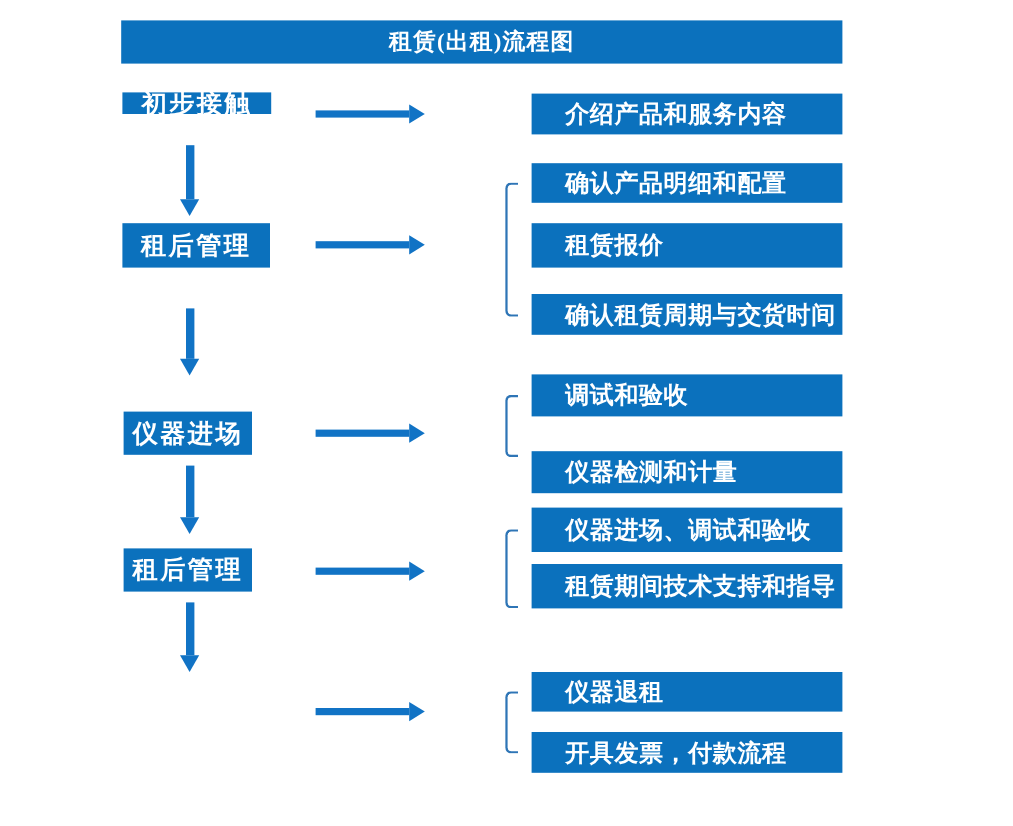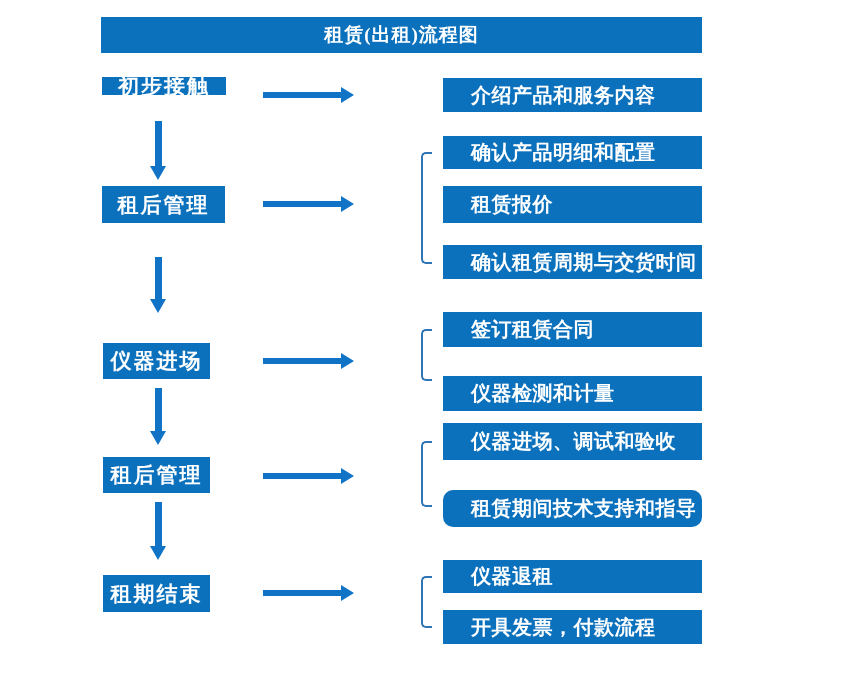--- a/index.html
+++ b/index.html
@@ -101,21 +101,20 @@
 <body>
 
 <div class="canvas">
 
   <div class="title-bar">租赁(出租)流程图</div>
 
   <div class="step-box" style="left:102px; top:77px; width:124px; height:18px;">初步接触</div>
   <div class="step-box" style="left:102px; top:186px; width:123px; height:37px;">租后管理</div>
   <div class="step-box" style="left:103px; top:343px; width:107px; height:36px;">仪器进场</div>
   <div class="step-box" style="left:103px; top:457px; width:107px; height:36px;">租后管理</div>
-  <div class="step-box" style="left:103px; top:575px; width:107px; height:37px;">租期结束</div>
 
   <div class="v-arrow" style="left:150px; top:121px;">
     <div class="shaft" style="height:45px;"></div>
     <div class="head"></div>
   </div>
   <div class="v-arrow" style="left:150px; top:257px;">
     <div class="shaft" style="height:42px;"></div>
     <div class="head"></div>
   </div>
   <div class="v-arrow" style="left:150px; top:388px;">
@@ -152,22 +151,22 @@
   <div class="bracket" style="top:329px; height:52px;"></div>
   <div class="bracket" style="top:441px; height:66px;"></div>
   <div class="bracket" style="top:576px; height:52px;"></div>
 
   <div class="detail-box" style="top:78px; height:34px;">介绍产品和服务内容</div>
 
   <div class="detail-box" style="top:136px; height:33px;">确认产品明细和配置</div>
   <div class="detail-box" style="top:186px; height:37px;">租赁报价</div>
   <div class="detail-box" style="top:245px; height:34px;">确认租赁周期与交货时间</div>
 
-  <div class="detail-box" style="top:312px; height:35px;">签订租赁合同</div>
+  <div class="detail-box" style="top:312px; height:35px;">调试和验收</div>
   <div class="detail-box" style="top:376px; height:35px;">仪器检测和计量</div>
 
   <div class="detail-box" style="top:423px; height:37px;">仪器进场、调试和验收</div>
-  <div class="detail-box" style="top:490px; height:37px;border-radius:10px;">租赁期间技术支持和指导</div>
+  <div class="detail-box" style="top:470px; height:37px;">租赁期间技术支持和指导</div>
 
   <div class="detail-box" style="top:560px; height:33px;">仪器退租</div>
   <div class="detail-box" style="top:610px; height:34px;">开具发票，付款流程</div>
 
 </div>
 
 </body></html>

